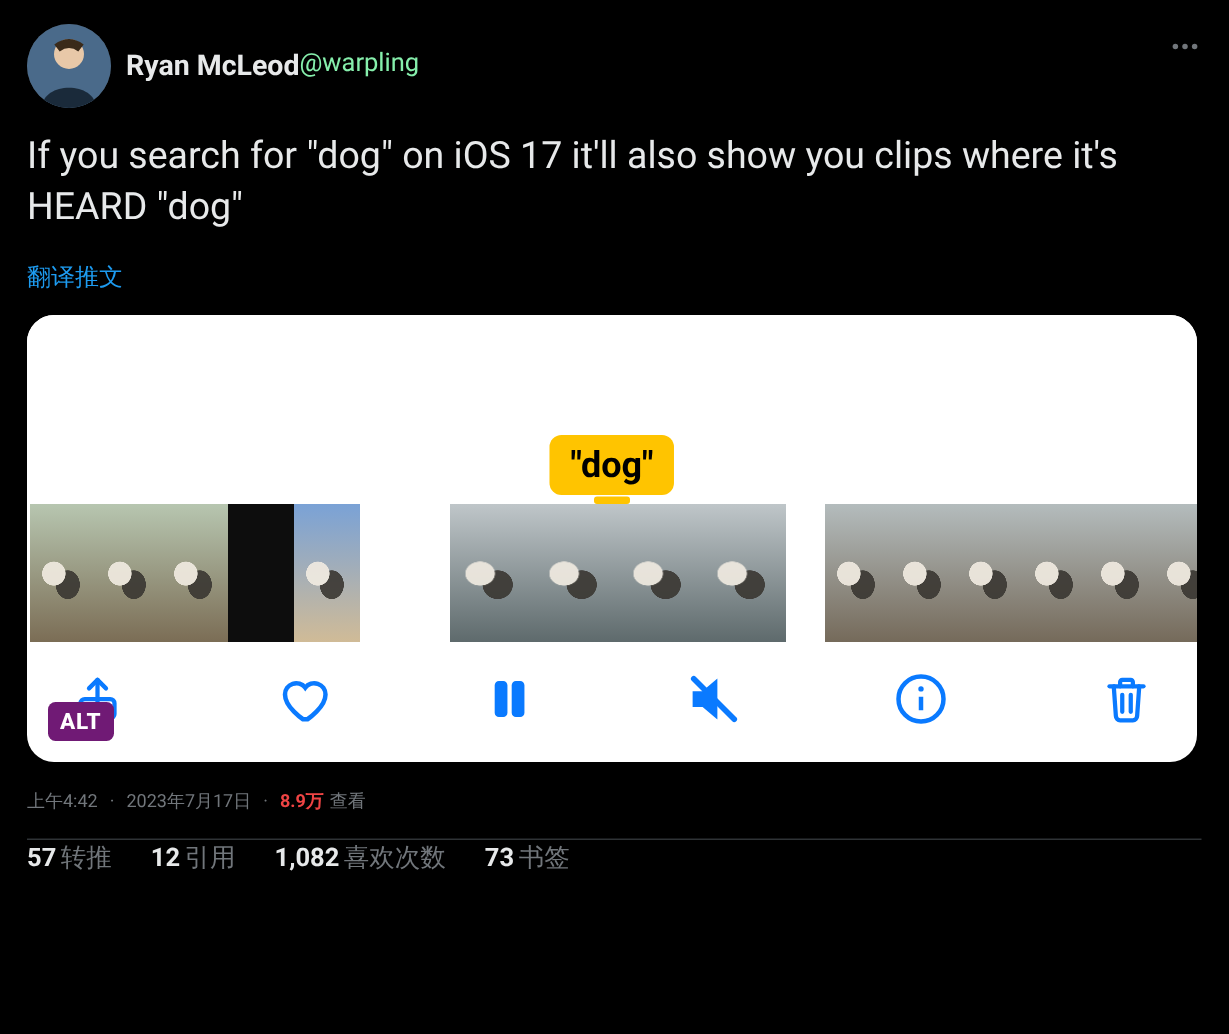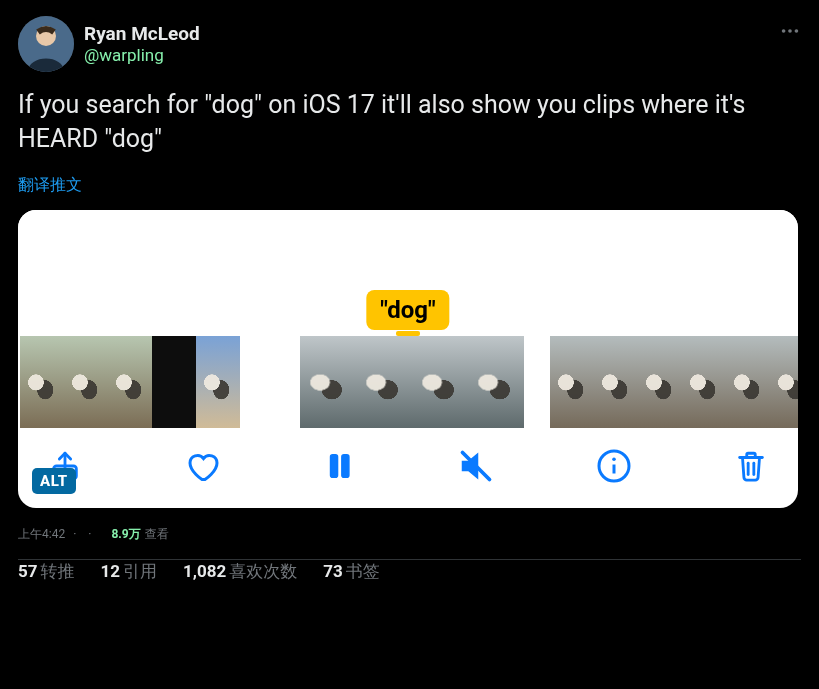--- a/index.html
+++ b/index.html
@@ -26,21 +26,21 @@
   }
   .avatar {
     width: 56px;
     height: 56px;
     border-radius: 50%;
     background: #333;
     overflow: hidden;
     position: relative;
   }
   .avatar svg { width: 100%; height: 100%; }
-  .names { display: flex; flex-direction: column; line-height: 1.25; }
+  .names { display: flex; flex-direction: row; line-height: 1.25; }
   .display-name { font-weight: 700; font-size: 19px; color: #e7e9ea; }
   .handle { font-size: 17px; color: #86efac; }
   .more-icon { color: #71767b; padding-top: 4px; }
   .body-text {
     margin-top: 16px;
     font-size: 25px;
     line-height: 1.35;
     color: #e7e9ea;
     word-wrap: break-word;
   }
@@ -136,40 +136,40 @@
     justify-content: space-between;
     align-items: center;
     padding: 20px 30px 24px 30px;
   }
   .tool-btn { color: #0a7aff; display:flex; align-items:center; justify-content:center; }
   .tool-btn svg { stroke: #0a7aff; }
   .alt-badge {
     position: absolute;
     left: 14px;
     bottom: 14px;
-    background: #0369a1;
+    background: #701a75;
     color: #fff;
     font-weight: 800;
     font-size: 15px;
     padding: 4px 8px;
     border-radius: 5px;
     letter-spacing: 0.5px;
   }
   .meta-row {
     margin-top: 18px;
     font-size: 12px;
     color: #71767b;
     display: flex;
     gap: 4px;
     align-items: baseline;
     border-bottom: 1px solid #2f3336;
     padding-bottom: 16px;
   }
   .meta-row .dot { padding: 0 4px; }
-  .meta-row .views-count { color: #86efac; font-weight: 700; margin-left: 12px; }
+  .meta-row .views-count { color: #ef4444; font-weight: 700; }
   .stats-row {
     display: flex;
     gap: 26px;
     font-size: 17px;
   }
   .stat { color: #71767b; }
   .stat .num { color: #e7e9ea; font-weight: 700; margin-right: 3px; }
 </style>
 </head>
 <body>
@@ -274,20 +274,21 @@
             <line x1="14" y1="10" x2="14" y2="18"></line>
           </svg>
       </div>
     </div>
     <div class="alt-badge">ALT</div>
   </div>
 
   <div class="meta-row">
     <span>上午4:42</span>
     <span class="dot">·</span>
+    <span>2023年7月17日</span>
     <span class="dot">·</span>
     <span class="views-count">8.9万</span>
     <span>查看</span>
   </div>
 
   <div class="stats-row">
     <span class="stat">
       <span class="num">57</span><span>转推</span>
     </span>
     <span class="stat">

